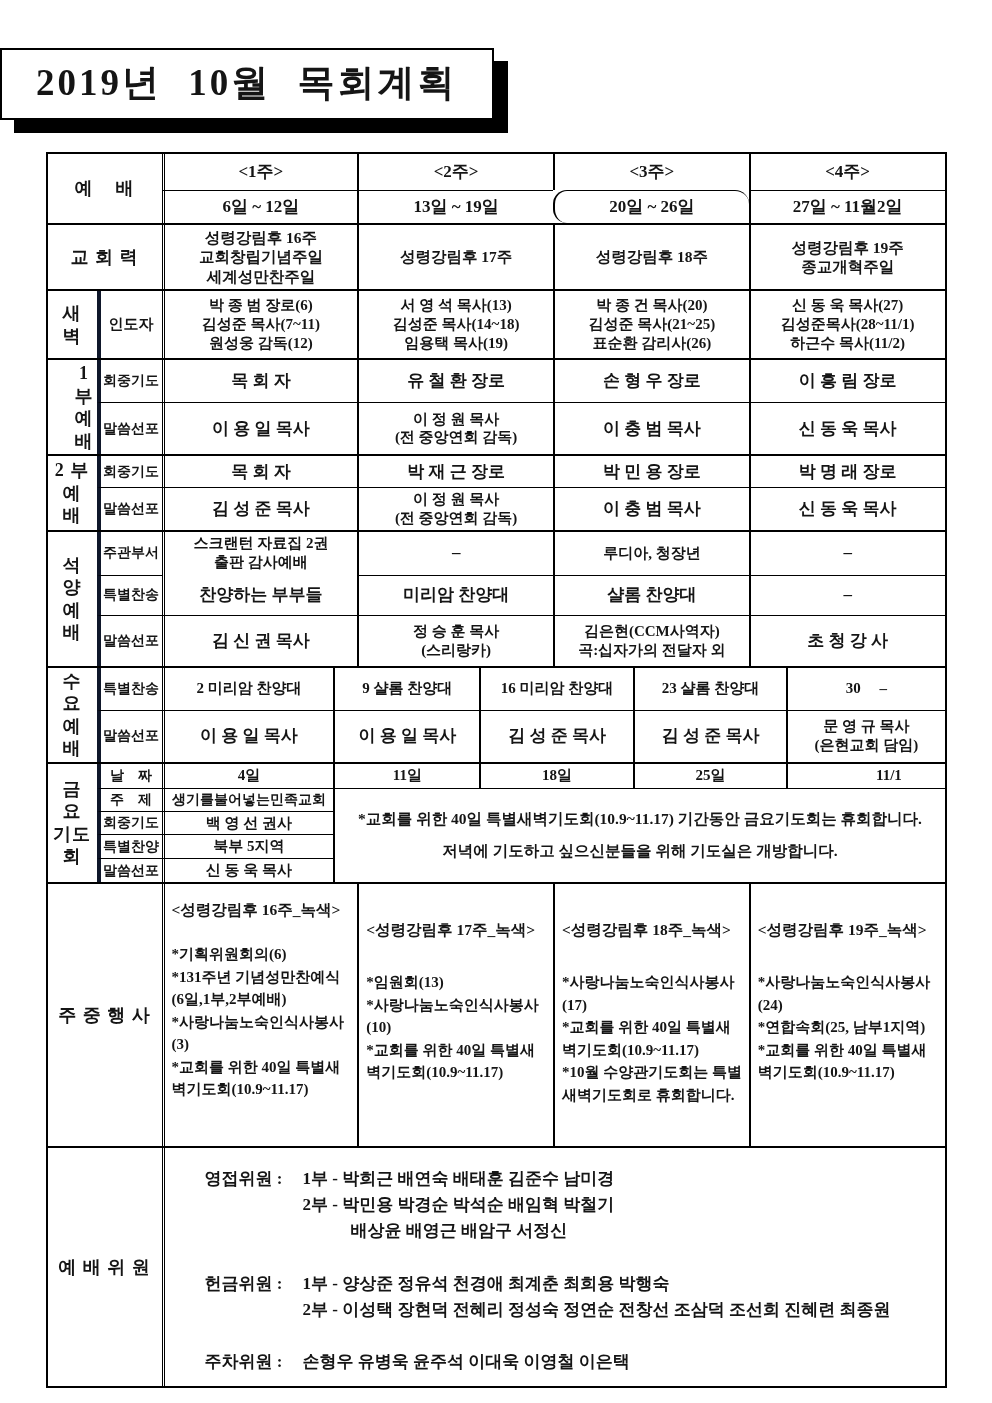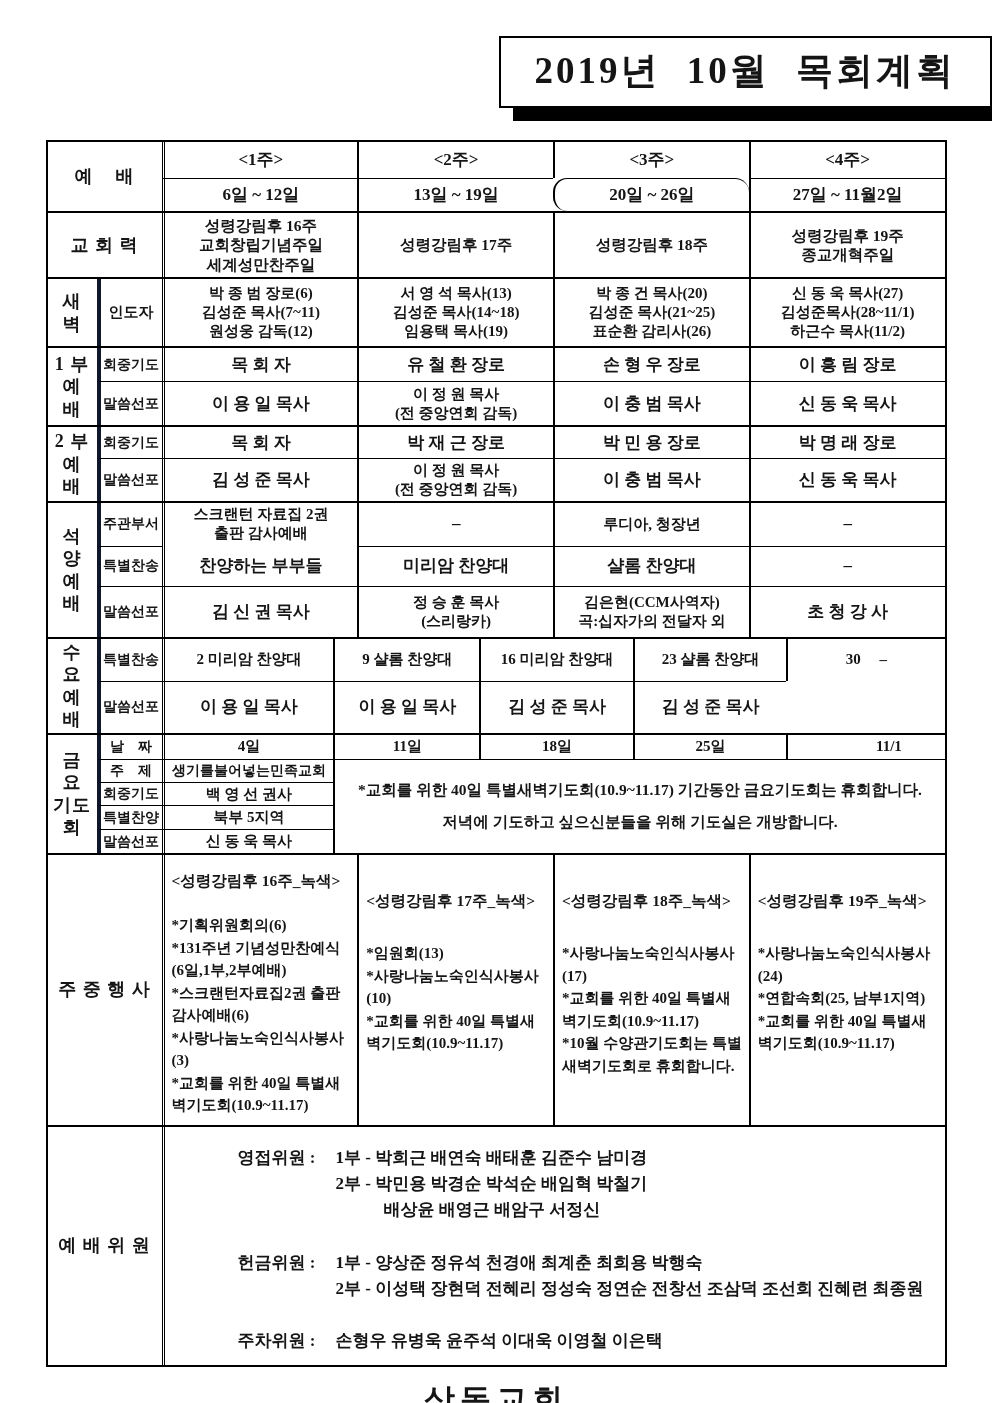--- a/index.html
+++ b/index.html
@@ -4,21 +4,21 @@
 <style>
   * { box-sizing: border-box; }
   html,body { margin:0; padding:0; }
   body {
     width: 992px; height: 1403px;
     background: #ffffff;
     color: #151515;
     font-family: "Liberation Serif", "DejaVu Serif", serif;
   }
   
-  .title-wrap { padding-top: 36px; display: flex; justify-content: flex-end; }
+  .title-wrap { padding-top: 48px; display: flex; justify-content: flex-start; }
   .title-box {
     background: #fff;
     border: 2px solid #000;
     box-shadow: 14px 13px 0 0 #000;
     padding: 8px 34px 10px 34px;
   }
   .title-box h1 {
     margin: 0;
     font-size: 37px;
     font-weight: bold;
@@ -53,21 +53,21 @@
     display: block; text-align: left; font-weight: bold;
     font-size: 15px; line-height: 1.5; padding: 8px 6px 8px 7px;
     white-space: normal;
   }
   .wk-title { text-align: left; margin: 6px 0 22px 0; font-size: 15.5px; }
   .wk-title.tall { margin: 26px 0 30px 0; }
   .wk-item { margin: 0; }
   
   .com-cell {
     display: block; text-align: left; white-space: normal;
-    padding: 18px 10px 10px 73px; font-size: 17px; line-height: 1.55;
+    padding: 18px 10px 10px 40px; font-size: 17px; line-height: 1.55;
   }
   .com-group { margin-top: 26px; }
   .com-group.first { margin-top: 0; }
   .com-head { display: inline-block; min-width: 98px; }
   .com-indent  { padding-left: 98px; }
   .com-indent2 { padding-left: 146px; }
   
   .logo { margin-top: 12px; display: flex; flex-direction: column; align-items: center; font-family: "Liberation Sans", sans-serif; }
   .logo-row { display: flex; align-items: center; gap: 5px; }
   .logo-name { font-size: 31px; font-weight: bold; letter-spacing: 5px; }
@@ -117,21 +117,21 @@
 임용택 목사(19)</div>
     <div class="c bl f16">박 종 건 목사(20)
 김성준 목사(21~25)
 표순환 감리사(26)</div>
     <div class="c bl f16">신 동 욱 목사(27)
 김성준목사(28~11/1)
 하근수 목사(11/2)</div>
   </div>
 
   <div class="sec" style="grid-template-columns:49px 65px repeat(4,1fr); grid-template-rows:minmax(33px,auto) minmax(44px,auto);">
-    <div class="c glabel" style="grid-area:1/1/3/2;">1 부
+    <div class="c glabel" style="grid-area:1/1/3/2;margin-left:24px;">1 부
 예 배</div>
     <div class="c bl1 slabel" style="grid-area:1/2/2/3;">회중기도</div>
     <div class="c dd" style="grid-area:1/3/2/4;">목 회 자</div>
     <div class="c bl" style="grid-area:1/4/2/5;">유 철 환 장로</div>
     <div class="c bl" style="grid-area:1/5/2/6;">손 형 우 장로</div>
     <div class="c bl" style="grid-area:1/6/2/7;">이 흥 림 장로</div>
     <div class="c bl1 bt slabel" style="grid-area:2/2/3/3;">말씀선포</div>
     <div class="c dd bt" style="grid-area:2/3/3/4;">이 용 일 목사</div>
     <div class="c bl bt f16" style="grid-area:2/4/3/5;">이 정 원 목사
 (전 중앙연회 감독)</div>
@@ -185,20 +185,22 @@
     <div class="c dd f16" style="grid-area:1/3/2/4;">2 미리암 찬양대</div>
     <div class="c bl f16" style="grid-area:1/4/2/5;">9 샬롬 찬양대</div>
     <div class="c bl f16" style="grid-area:1/5/2/6;">16 미리암 찬양대</div>
     <div class="c bl f16" style="grid-area:1/6/2/7;">23 샬롬 찬양대</div>
     <div class="c bl f16" style="grid-area:1/7/2/8;">30     –</div>
     <div class="c bl1 bt slabel" style="grid-area:2/2/3/3;">말씀선포</div>
     <div class="c dd bt" style="grid-area:2/3/3/4;">이 용 일 목사</div>
     <div class="c bl bt" style="grid-area:2/4/3/5;">이 용 일 목사</div>
     <div class="c bl bt" style="grid-area:2/5/3/6;">김 성 준 목사</div>
     <div class="c bl bt" style="grid-area:2/6/3/7;">김 성 준 목사</div>
+    <div class="c bl bt f16" style="grid-area:2/7/3/8;">문 영 규 목사
+(은현교회 담임)</div>
   </div>
 
   <div class="sec" style="grid-template-columns:49px 65px 1.12fr 0.95fr 1fr 1fr 1.03fr; grid-template-rows:minmax(24px,auto) repeat(4, minmax(23px,auto));">
     <div class="c glabel" style="grid-area:1/1/6/2;">금 요
 기도회</div>
     <div class="c bl1 slabel" style="grid-area:1/2/2/3;">날    짜</div>
     <div class="c dd fri-cell" style="grid-area:1/3/2/4;">4일</div>
     <div class="c bl fri-cell" style="grid-area:1/4/2/5;">11일</div>
     <div class="c bl fri-cell" style="grid-area:1/5/2/6;">18일</div>
     <div class="c bl fri-cell" style="grid-area:1/6/2/7;">25일</div>
@@ -214,21 +216,20 @@
     <div class="c bl1 bt slabel" style="grid-area:5/2/6/3;">말씀선포</div>
     <div class="c dd bt fri-cell" style="grid-area:5/3/6/4;">신 동 욱 목사</div>
   </div>
 
   <div class="sec" style="grid-template-columns:114px repeat(4,1fr); grid-template-rows:minmax(262px,auto);">
     <div class="c glabel">주 중 행 사</div>
     <div class="c dd wk">
       <div class="wk-title">&lt;성령강림후 16주_녹색&gt;</div>
       <div class="wk-item">*기획위원회의(6)</div>
       <div class="wk-item">*131주년 기념성만찬예식 (6일,1부,2부예배)</div>
-      <div class="wk-item">*스크랜턴자료집2권 출판감사예배(6)</div>
       <div class="wk-item">*사랑나눔노숙인식사봉사(3)</div>
       <div class="wk-item">*교회를 위한 40일 특별새벽기도회(10.9~11.17)</div>
     </div>
     <div class="c bl wk">
       <div class="wk-title tall">&lt;성령강림후 17주_녹색&gt;</div>
       <div class="wk-item">*임원회(13)</div>
       <div class="wk-item">*사랑나눔노숙인식사봉사(10)</div>
       <div class="wk-item">*교회를 위한 40일 특별새벽기도회(10.9~11.17)</div>
     </div>
     <div class="c bl wk">

